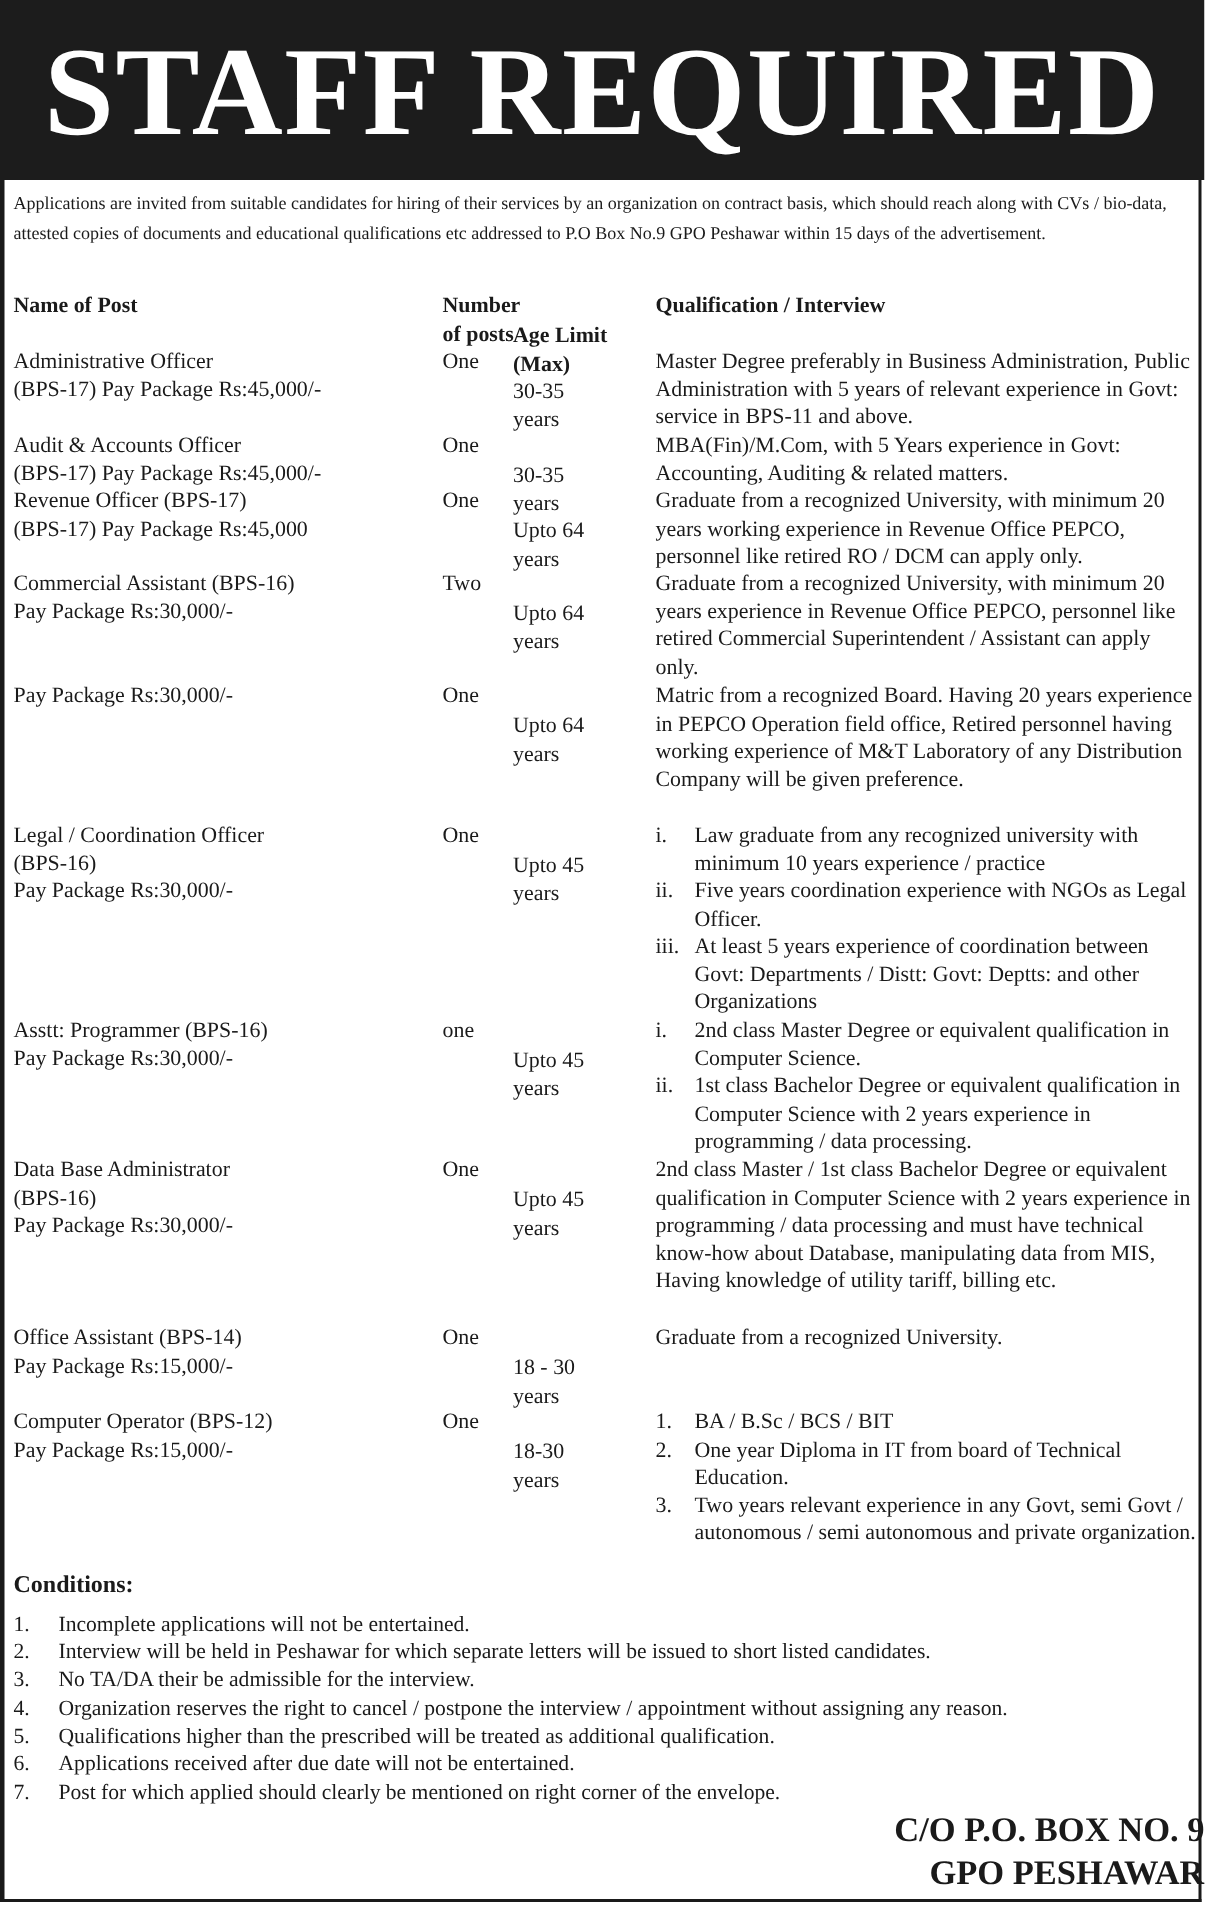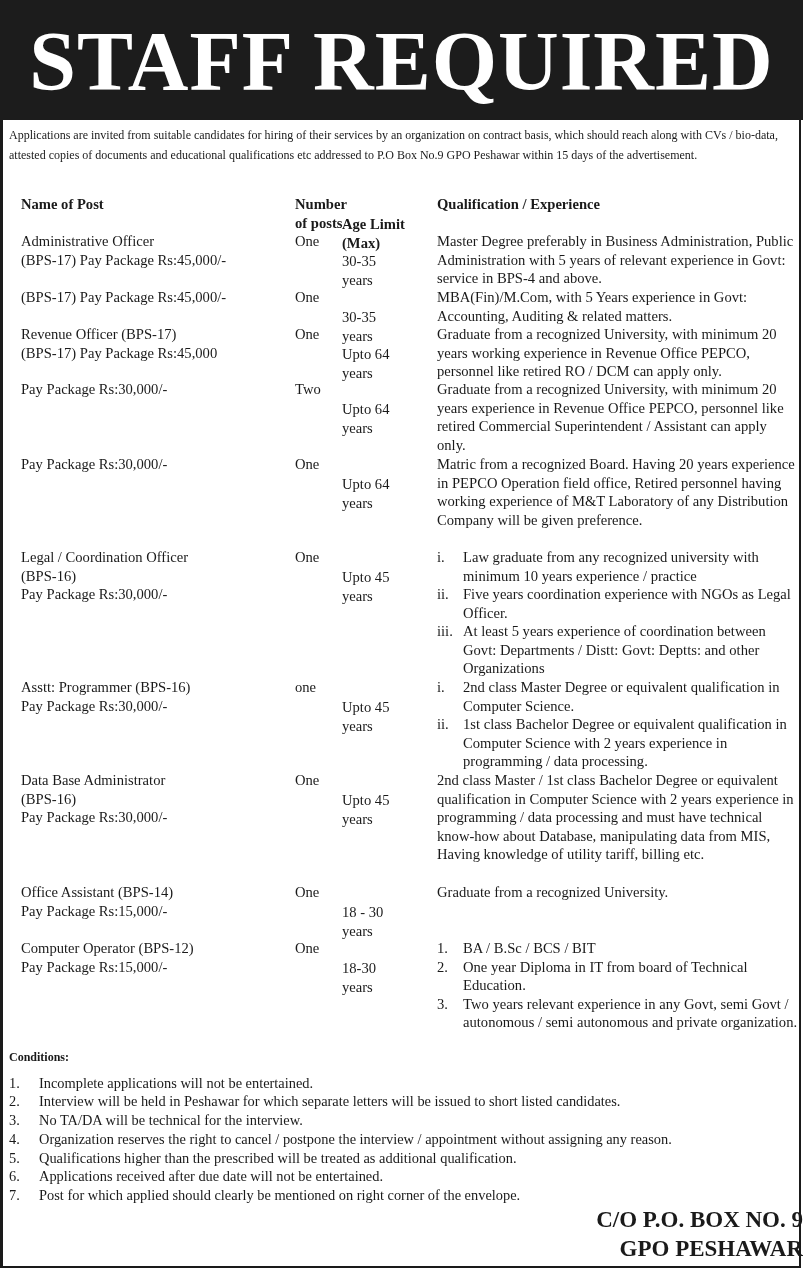--- a/index.html
+++ b/index.html
@@ -10,28 +10,28 @@
   .frame { border-left: 3px solid #1a1a1a; border-right: 2px solid #1a1a1a; border-bottom: 2px solid #1a1a1a; }
   .banner { position: absolute; left: 0; top: 0; width: 803px; height: 120px; background: #1c1c1c; }
   .banner-title { position: absolute; left: 0; top: 12px; width: 803px; text-align: center;
                   color: #ffffff; font-family: "Liberation Serif", serif; font-weight: bold;
                   font-size: 84px; line-height: 100px; letter-spacing: 1px;
                   transform: scaleX(1.0); white-space: nowrap; }
   .intro { position: absolute; left: 9px; top: 126px; width: 790px; font-size: 12px; line-height: 19.5px; }
   .table { position: absolute; left: 9px; top: 195px; width: 790px; font-size: 14.6px; line-height: 18.5px; }
   .hdr { position: absolute; top: 0; font-weight: bold; }
   .row { position: absolute; left: 0; width: 790px; }
-  .c1 { position: absolute; left: 12px; width: 258px; }
+  .c1 { position: absolute; left: 0; width: 258px; }
   .c2 { position: absolute; left: 257px; width: 70px; margin-left: 29px; }
   .c3 { position: absolute; left: 333px; width: 90px; margin-top: 20px; }
   .c4 { position: absolute; left: 428px; width: 362px; }
   .li { position: relative; padding-left: 26px; }
   .li .num { position: absolute; left: 0; top: 0; }
   .conditions { position: absolute; left: 9px; top: 1048px; width: 790px; font-size: 14.4px; line-height: 18.7px; }
-  .cond-title { font-weight: bold; font-size: 12px; margin-bottom: 7px; }
+  .cond-title { font-weight: bold; font-size: 16px; margin-bottom: 7px; }
   .cond-item { position: relative; padding-left: 30px; }
   .cond-item .num { position: absolute; left: 0; top: 0; }
   .footer { position: absolute; left: 0; top: 1205px; width: 803px; text-align: right;
             font-weight: bold; font-size: 23px; line-height: 29px; }
 </style>
 </head>
 <body>
 
 <div class="frame"></div>
 
@@ -44,39 +44,40 @@
 <div class="table">
   <div class="hdr c1"><span>Name of Post</span></div>
   <div class="hdr c2">
       <div>Number</div>
       <div>of posts</div>
     </div>
   <div class="hdr c3">
       <div>Age Limit</div>
       <div>(Max)</div>
     </div>
-  <div class="hdr c4"><span>Qualification / Experience</span></div>
+  <div class="hdr c4"><span>Qualification / Interview</span></div>
 
   <div class="row" style="top:37px">
     <div class="c1">
         <div>Administrative Officer</div>
         <div>(BPS-17) Pay Package Rs:45,000/-</div>
       </div>
     <div class="c2">One</div>
     <div class="c3">
         <div>30-35</div>
         <div>years</div>
       </div>
     <div class="c4">
-        <div>Master Degree preferably in Business Administration, Public Administration with 5 years of relevant experience in Govt: service in BPS-4 and above.</div>
+        <div>Master Degree preferably in Business Administration, Public Administration with 5 years of relevant experience in Govt: service in BPS-11 and above.</div>
       </div>
   </div>
 
   <div class="row" style="top:93px">
     <div class="c1">
+        <div>Audit &amp; Accounts Officer</div>
         <div>(BPS-17) Pay Package Rs:45,000/-</div>
       </div>
     <div class="c2">One</div>
     <div class="c3">
         <div>30-35</div>
         <div>years</div>
       </div>
     <div class="c4">
         <div>MBA(Fin)/M.Com, with 5 Years experience in Govt: Accounting, Auditing &amp; related matters.</div>
       </div>
@@ -92,20 +93,21 @@
         <div>Upto 64</div>
         <div>years</div>
       </div>
     <div class="c4">
         <div>Graduate from a recognized University, with minimum 20 years working experience in Revenue Office PEPCO, personnel like retired RO / DCM can apply only.</div>
       </div>
   </div>
 
   <div class="row" style="top:185px">
     <div class="c1">
+        <div>Commercial Assistant (BPS-16)</div>
         <div>Pay Package Rs:30,000/-</div>
       </div>
     <div class="c2">Two</div>
     <div class="c3">
         <div>Upto 64</div>
         <div>years</div>
       </div>
     <div class="c4">
         <div>Graduate from a recognized University, with minimum 20 years experience in Revenue Office PEPCO, personnel like retired Commercial Superintendent / Assistant can apply only.</div>
       </div>
@@ -205,21 +207,21 @@
       <div class="li"><span class="num">2.</span><span>One year Diploma in IT from board of Technical Education.</span></div>
       <div class="li"><span class="num">3.</span><span>Two years relevant experience in any Govt, semi Govt / autonomous / semi autonomous and private organization.</span></div>
     </div>
   </div>
 </div>
 
 <div class="conditions">
   <div class="cond-title">Conditions:</div>
   <div class="cond-item"><span class="num">1.</span><span>Incomplete applications will not be entertained.</span></div>
   <div class="cond-item"><span class="num">2.</span><span>Interview will be held in Peshawar for which separate letters will be issued to short listed candidates.</span></div>
-  <div class="cond-item"><span class="num">3.</span><span>No TA/DA will be technical for the interview.</span></div>
+  <div class="cond-item"><span class="num">3.</span><span>No TA/DA their be admissible for the interview.</span></div>
   <div class="cond-item"><span class="num">4.</span><span>Organization reserves the right to cancel / postpone the interview / appointment without assigning any reason.</span></div>
   <div class="cond-item"><span class="num">5.</span><span>Qualifications higher than the prescribed will be treated as additional qualification.</span></div>
   <div class="cond-item"><span class="num">6.</span><span>Applications received after due date will not be entertained.</span></div>
   <div class="cond-item"><span class="num">7.</span><span>Post for which applied should clearly be mentioned on right corner of the envelope.</span></div>
 </div>
 
 <div class="footer">
   <div>C/O P.O. BOX NO. 9</div>
   <div>GPO PESHAWAR</div>
 </div>

